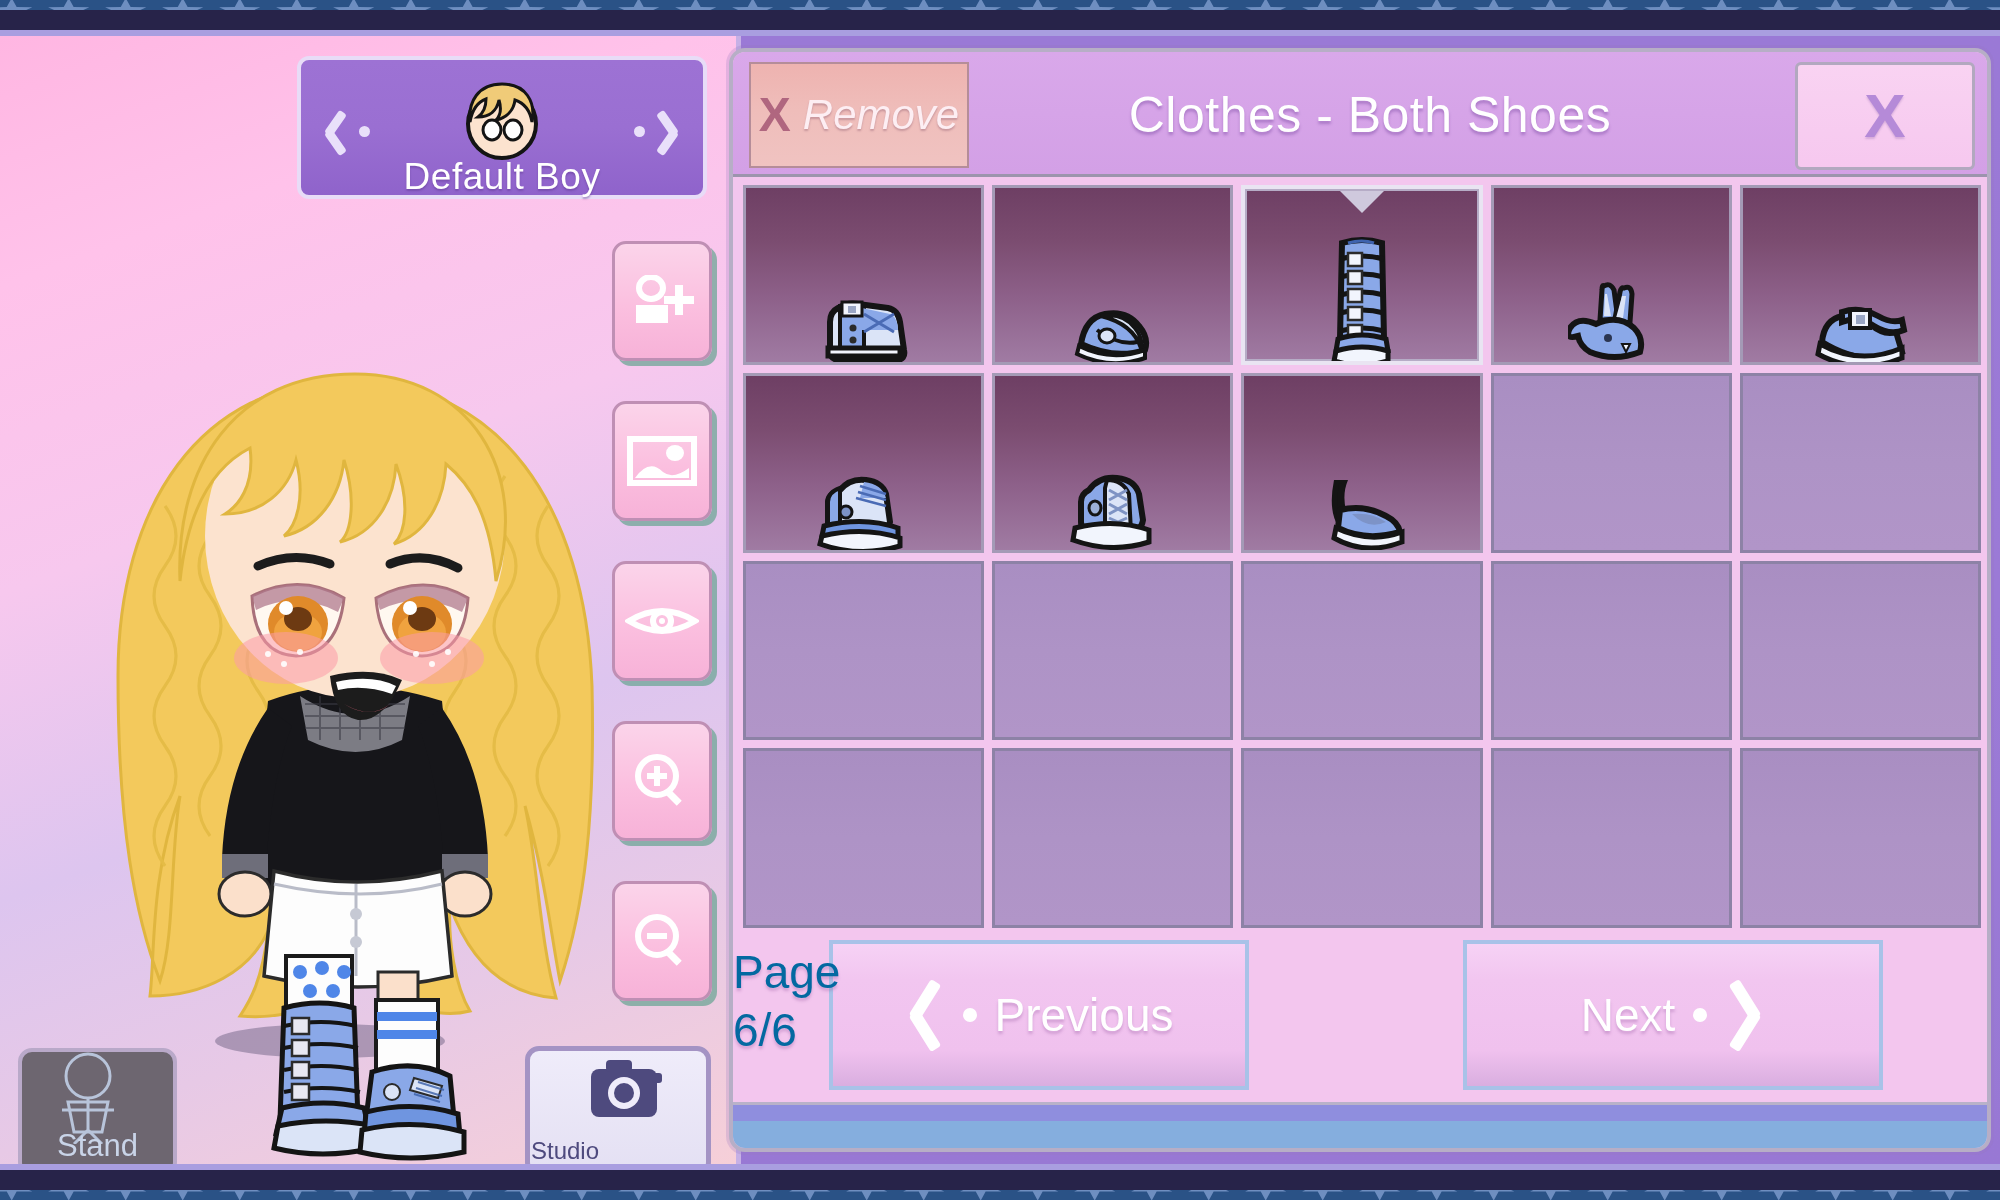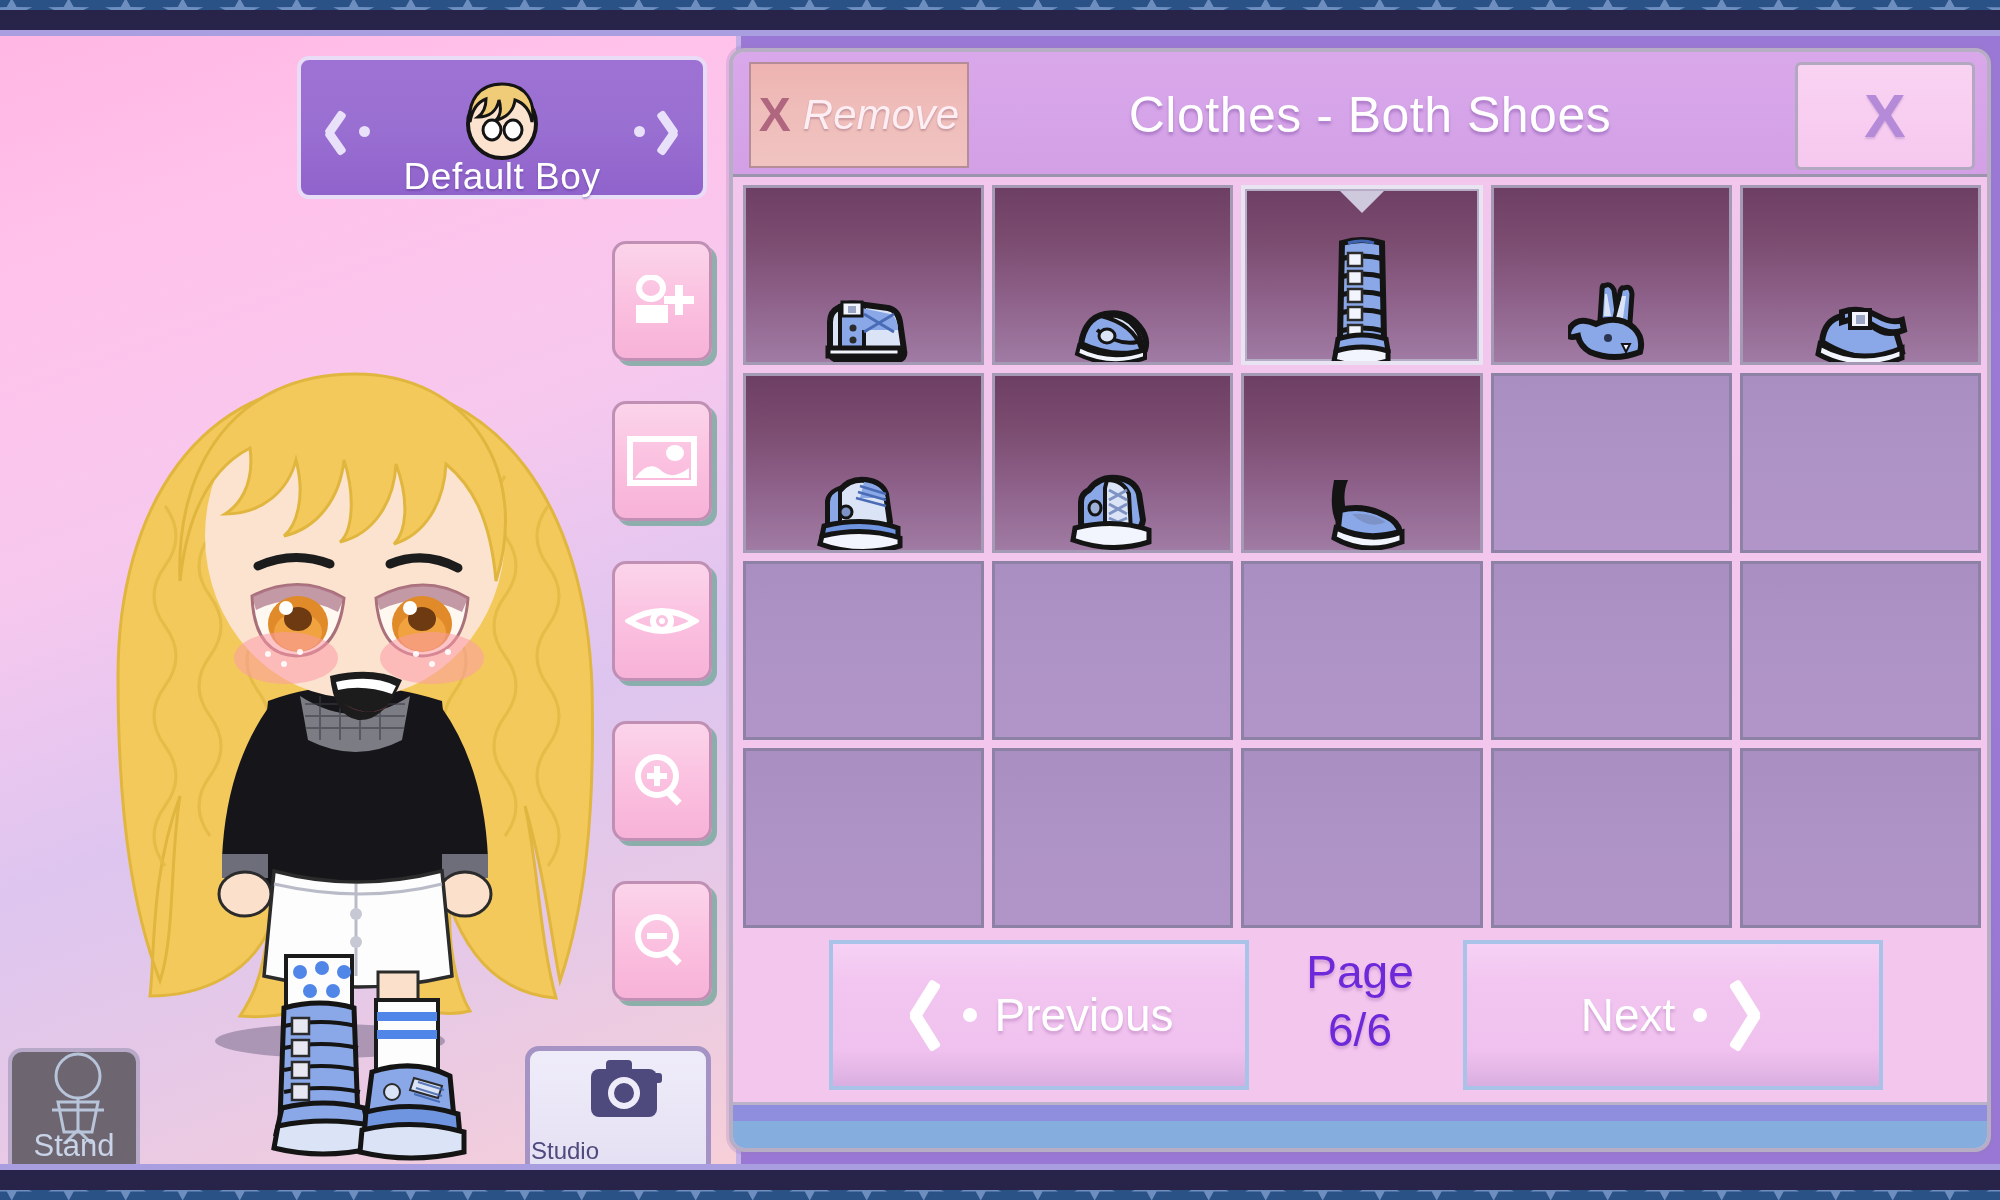--- a/index.html
+++ b/index.html
@@ -50,21 +50,21 @@
 
   
   .toolbtn{position:absolute;left:612px;width:100px;height:120px;border-radius:14px;
     background:linear-gradient(180deg,#fbd4ea 0%,#fbbfdf 55%,#f7b2d8 100%);
     border:3px solid #bf8fb4;box-sizing:border-box;cursor:pointer;
     box-shadow:5px 5px 0 rgba(110,165,150,.75);}
   #tool1{top:205px;} #tool2{top:365px;} #tool3{top:525px;} #tool4{top:685px;} #tool5{top:845px;}
   .toolico{position:absolute;left:0;top:0;width:100%;height:100%;display:flex;align-items:center;justify-content:center;}
 
   
-  #standbtn{position:absolute;left:8px;top:1012px;width:132px;height:128px;border-radius:14px;
+  #standbtn{position:absolute;left:18px;top:1012px;width:159px;height:128px;border-radius:14px;
     background:#6d6670;border:4px solid #b9a9c9;box-sizing:border-box;cursor:pointer;}
   #standlabel{position:absolute;left:0;right:0;bottom:8px;text-align:center;color:#c9d4e8;font-size:31px;}
   #studiobtn{position:absolute;left:525px;top:1010px;width:186px;height:130px;border-radius:14px;
     background:linear-gradient(180deg,#efecfa 0%,#e4e0f3 100%);
     border:5px solid #a493c4;box-sizing:border-box;cursor:pointer;}
   #studiolabel{position:absolute;left:1px;right:0;bottom:6px;text-align:left;color:#4e4a7e;font-size:24px;}
 
   
   #mainpanel{position:absolute;left:729px;top:12px;width:1262px;height:1104px;
     background:#f3c6ee;border:4px solid #b7aec6;border-radius:16px;box-sizing:border-box;overflow:hidden;
@@ -105,21 +105,21 @@
   #prevbtn{left:96px;}
   #nextbtn{right:104px;}
   .pglabel{color:#fff;font-size:46px;text-shadow:0 3px 3px rgba(150,90,160,.35);}
   .bigchev{position:relative;width:40px;height:72px;}
   .bigchev:before,.bigchev:after{content:"";position:absolute;width:12px;height:42px;background:#fff;border-radius:3px;}
   .bigchev.l:before{transform:rotate(32deg);top:0;left:14px;}
   .bigchev.l:after{transform:rotate(-32deg);top:31px;left:14px;}
   .bigchev.r:before{transform:rotate(-32deg);top:0;left:14px;}
   .bigchev.r:after{transform:rotate(32deg);top:31px;left:14px;}
   .bigdot{width:14px;height:14px;border-radius:50%;background:#fff;}
-  #pageinfo{position:absolute;left:0;right:0;top:4px;text-align:center;color:#6d28d9;font-size:46px;line-height:1.25;
+  #pageinfo{position:absolute;left:0;right:0;top:4px;color:#0369a1;font-size:46px;line-height:1.25;
     text-shadow:0 3px 3px rgba(150,90,160,.35);}
   #pageinfo span{display:block;}
   #bluebar{position:absolute;left:0;bottom:0;width:100%;height:46px;
     background:linear-gradient(180deg,#8f8ede 0%,#8f8ede 38%,#85aede 38%,#85aede 100%);border-top:3px solid #b9b2c9;box-sizing:border-box;}
 </style>
 </head>
 <body>
 
 <div id="app">
 

